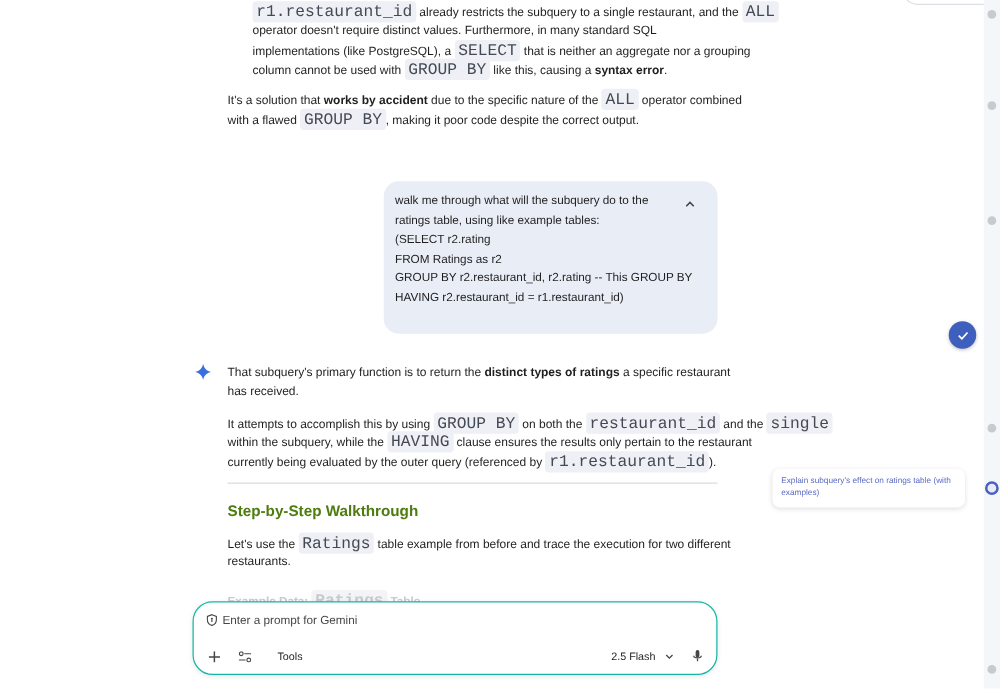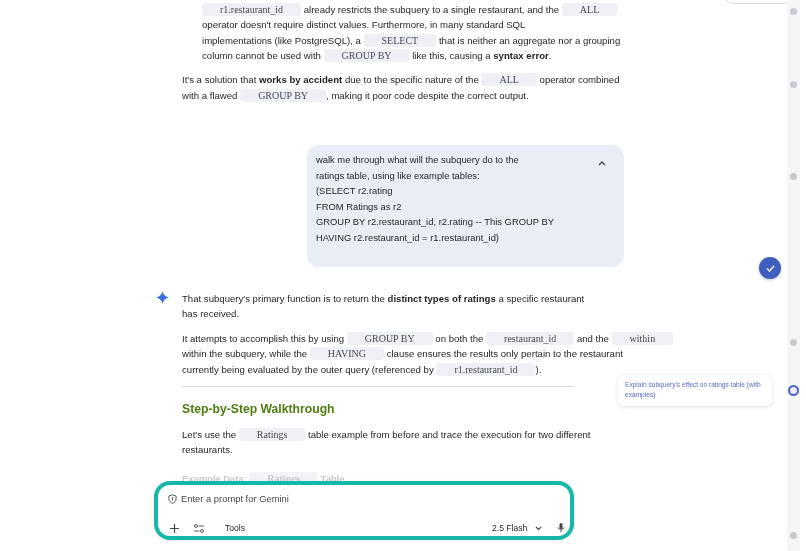--- a/index.html
+++ b/index.html
@@ -1,39 +1,39 @@
 <!DOCTYPE html>
 <html><head>
 <meta charset="utf-8">
 <style>
   * { box-sizing: border-box; margin: 0; padding: 0; }
   html, body { width: 806px; height: 551px; overflow: hidden; background: #ffffff; }
   body { position: relative; font-family: "Liberation Sans", sans-serif; color: #1f1f1f; font-size: 9.6px; }
 
   .code {
-    font-family: Liberation Serif, serif;
-    font-size: 10px;
+    font-family: Liberation Mono, monospace;
+    font-size: 13px;
     background: #eef0f5;
     color: #444a55;
-    padding: 1px 18px;
+    padding: 1px 3px;
     border-radius: 3px;
   }
   b { font-weight: 700; color: #1f1f1f; }
 
   .p { position: absolute; line-height: 15.6px; }
 
   
   .top-pill {
     position: absolute; left: 722px; top: -20px; width: 80px; height: 24px;
     border: 1px solid #dcdfe4; border-radius: 14px; background: #fff;
   }
 
   
   .bubble {
-    position: absolute; left: 307px; top: 145px; width: 317px; height: 122px;
+    position: absolute; left: 307px; top: 145px; width: 267px; height: 122px;
     background: #e9edf6; border-radius: 12px 0 12px 12px;
     border-top-right-radius: 12px;
     padding: 7px 9px;
   }
   .bubble-line { display: block; line-height: 15.6px; font-size: 9.4px; color: #1f1f1f; }
   .bubble-chevron {
     position: absolute; right: 16px; top: 12px; width: 12px; height: 12px;
     display: flex; align-items: center; justify-content: center;
   }
 
@@ -43,21 +43,21 @@
 
   .h3 { position: absolute; left: 182px; top: 402px; font-size: 12.2px; font-weight: 700; color: #4d7c0f; }
 
   .faded {
     position: absolute; left: 182px; top: 473px; font-size: 9.4px; font-weight: 700; color: #c8cace;
   }
 
   
   .prompt-box {
     position: absolute; left: 154px; top: 481px; width: 420px; height: 59px;
-    background: #fff; border: 4px solid #14b8a6; border-radius: 16px;
+    background: #fff; border: 1px solid #14b8a6; border-radius: 16px;
     box-shadow: 0 1px 4px rgba(0,0,0,0.08);
   }
   .prompt-input {
     position: absolute; left: 10px; top: 8px; display: flex; align-items: center; gap: 4px;
     font-size: 9.4px; color: #444746;
   }
   .prompt-input span.ph { color: #444746; }
   .row-bottom { position: absolute; left: 0; right: 0; top: 35px; height: 16px; }
   .plus { position: absolute; left: 10px; top: 0; width: 12px; height: 16px; display:flex; align-items:center; justify-content:center; }
   .tools { position: absolute; left: 36px; top: 0; display: flex; align-items: center; gap: 21px; font-size: 8.6px; color: #1f1f1f; height: 16px; }
@@ -124,21 +124,21 @@
       <path d="M7 0 C7.6 3.8 10.2 6.4 14 7 C10.2 7.6 7.6 10.2 7 14 C6.4 10.2 3.8 7.6 0 7 C3.8 6.4 6.4 3.8 7 0 Z" fill="#3b6fe0"></path>
     </svg>
 </div>
 
 <div class="p" style="left:182px; top:291px;">
   <span>That subquery's primary function is to return the </span><b>distinct types of ratings</b><span> a specific restaurant</span>
 </div>
 <div class="p" style="left:182px; top:306px;">has received.</div>
 
 <div class="p" style="left:182px; top:331px;">
-  <span>It attempts to accomplish this by using </span><span class="code">GROUP BY</span><span> on both the </span><span class="code">restaurant_id</span><span> and the </span><span class="code">within</span>
+  <span>It attempts to accomplish this by using </span><span class="code">GROUP BY</span><span> on both the </span><span class="code">restaurant_id</span><span> and the </span><span class="code">single</span>
 </div>
 <div class="p" style="left:182px; top:346px;">
   <span>within the subquery, while the </span><span class="code">HAVING</span><span> clause ensures the results only pertain to the restaurant</span>
 </div>
 <div class="p" style="left:182px; top:362px;">
   <span>currently being evaluated by the outer query (referenced by </span><span class="code">r1.restaurant_id</span><span>).</span>
 </div>
 
 <div class="divider"></div>
 

